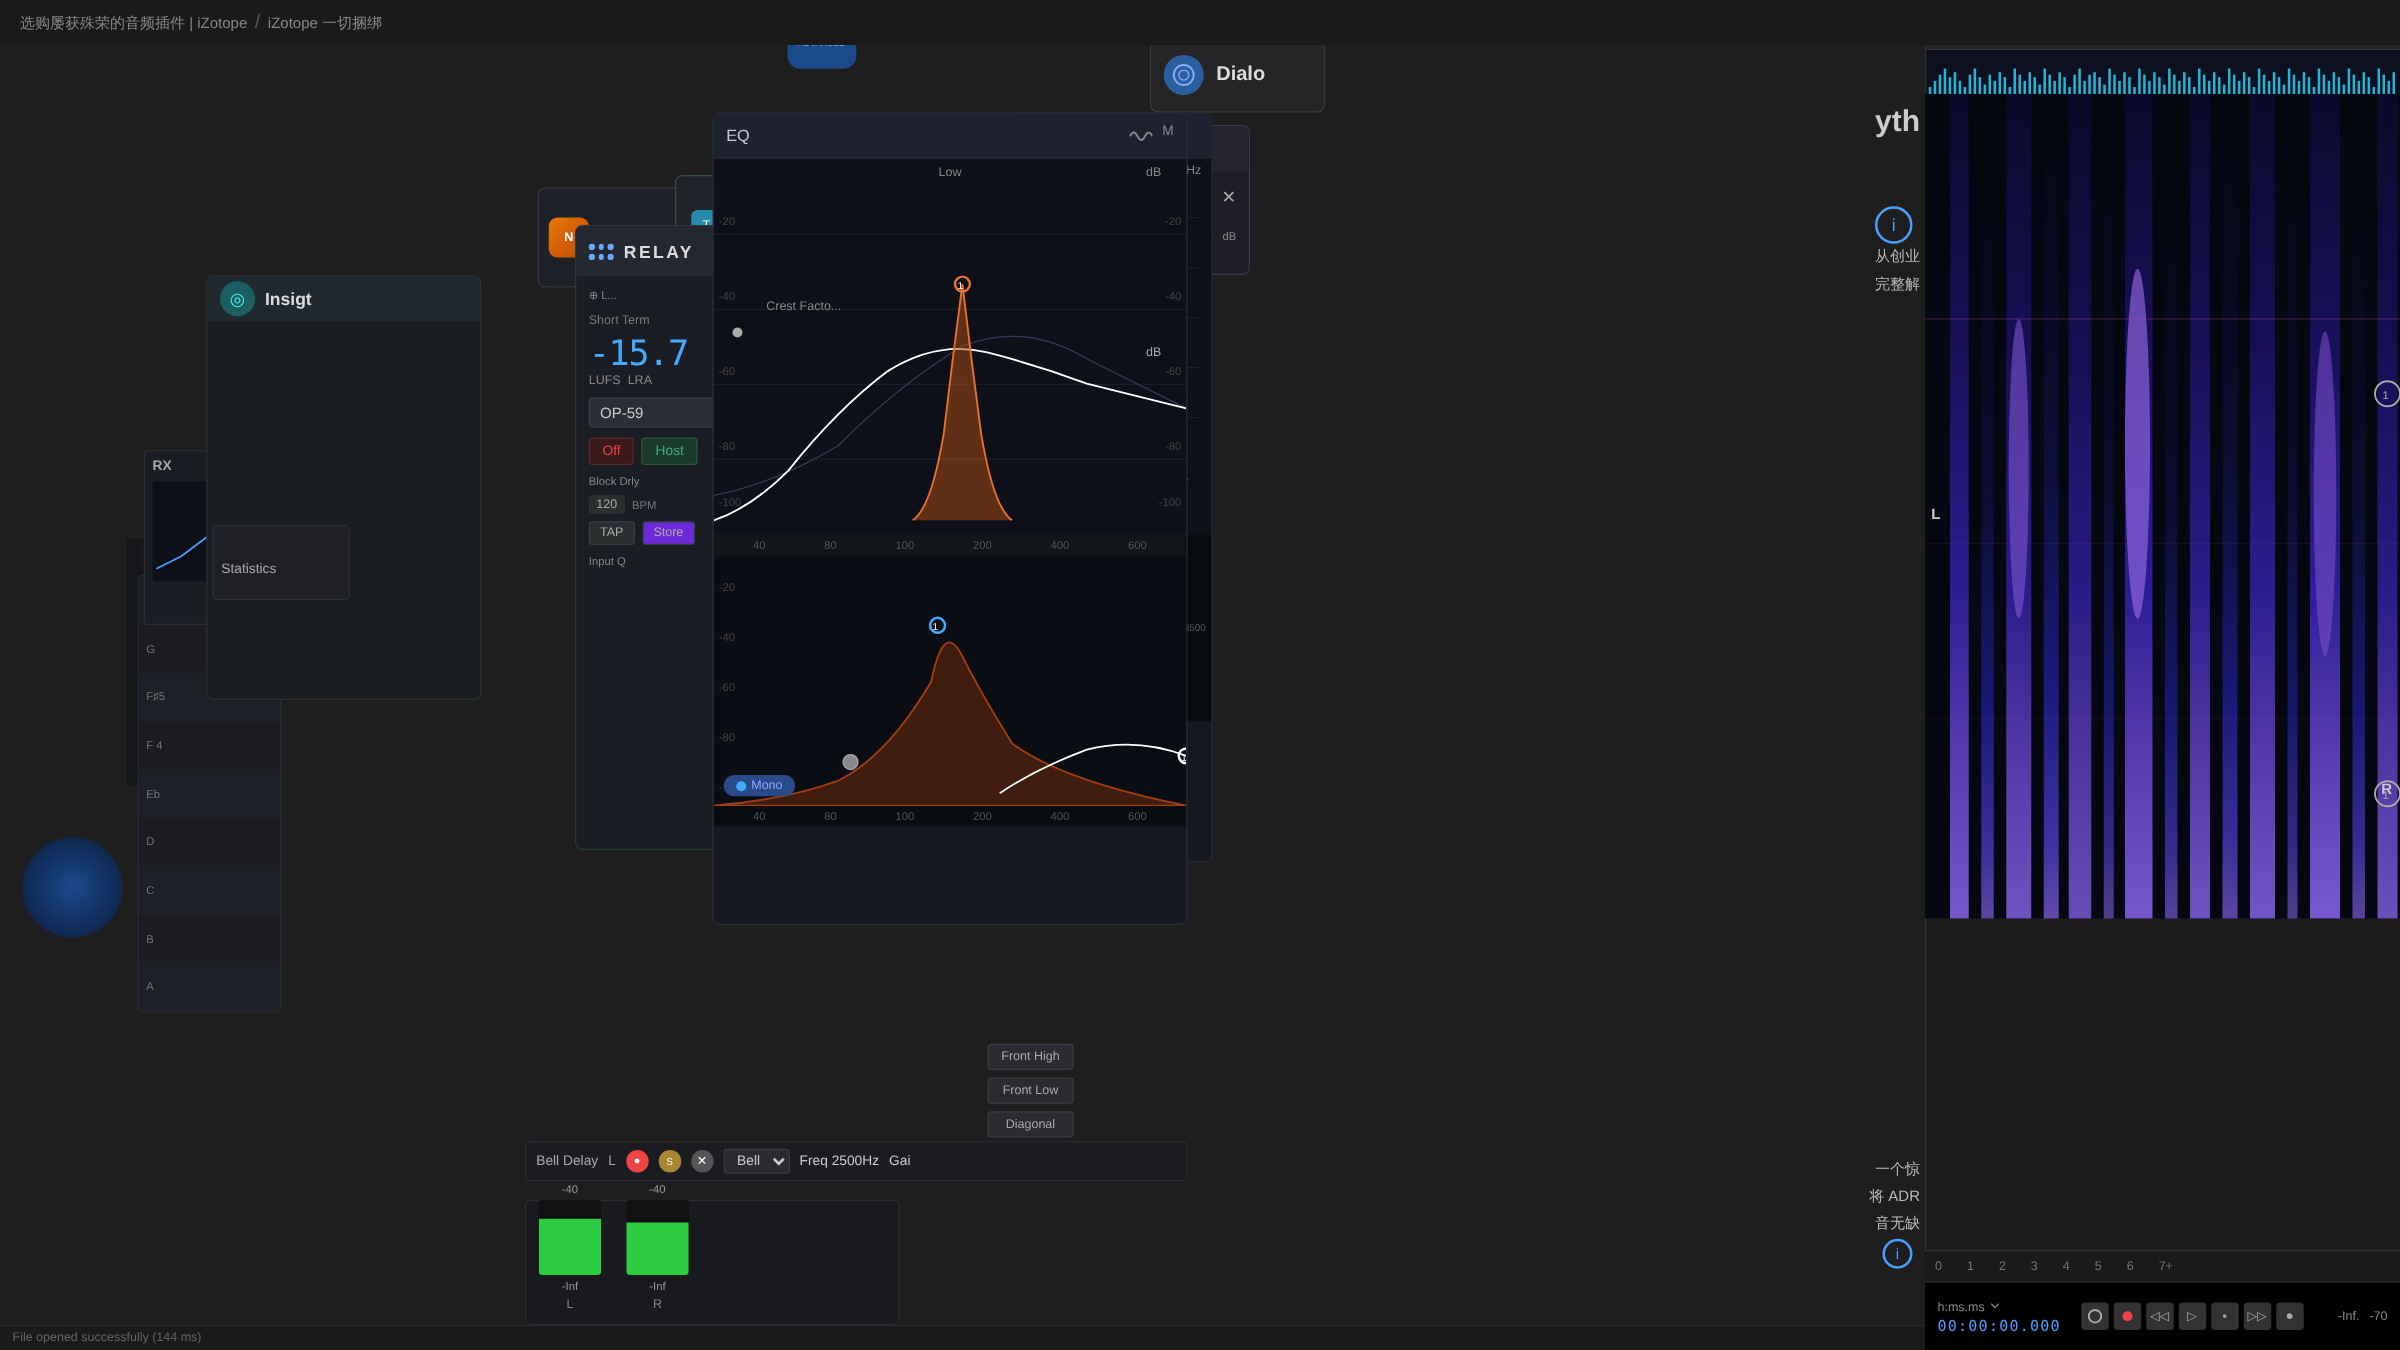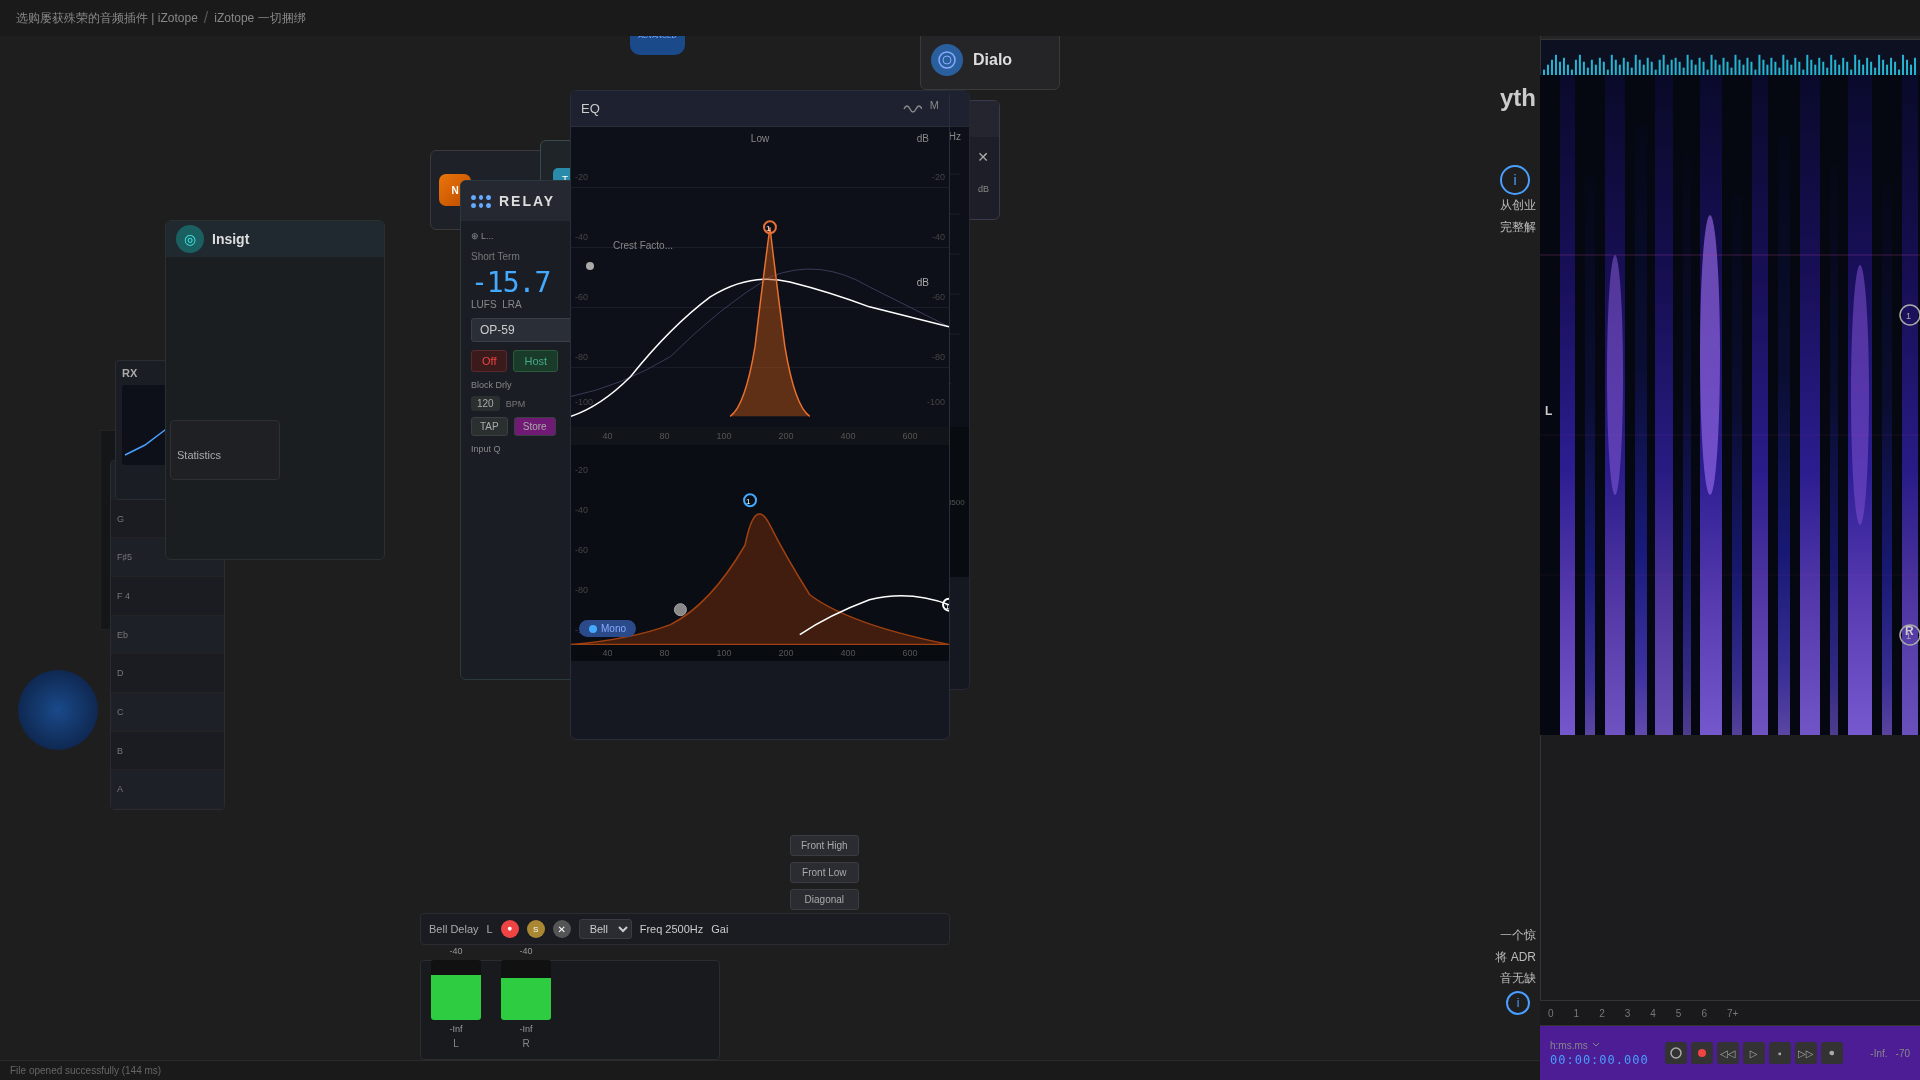--- a/index.html
+++ b/index.html
@@ -156,21 +156,21 @@
       font-size: 10px;
     }
 
     
     .transport-bar {
       position: absolute;
       bottom: 0;
       right: 0;
       width: 380px;
       height: 55px;
-      background: #4c1d95;
+      background: #000000;
       border-top: 1px solid #333;
       display: flex;
       align-items: center;
       padding: 0 10px;
       gap: 8px;
     }
 
     .transport-time {
       color: #4a9eff;
       font-size: 12px;
@@ -1063,21 +1063,21 @@
       <button class="relay-btn-off">Off</button>
       <button class="relay-btn-host">Host</button>
     </div>
     <div style="margin-top:8px; color:#888; font-size:9px;">Block Drly</div>
     <div style="margin-top:6px; display:flex; gap:6px; align-items:center;">
       <div style="background:#2a3030; border-radius:3px; padding:2px 6px; color:#aaa; font-size:10px;">120</div>
       <div style="color:#777; font-size:9px;">BPM</div>
     </div>
     <div style="margin-top:6px; display:flex; gap:6px;">
       <button style="background:#2a3030; border:1px solid #3a4040; border-radius:3px; padding:3px 8px; color:#aaa; font-size:10px;">TAP</button>
-      <button style="background:#701a75; border:1px solid #3a4040; border-radius:3px; padding:3px 8px; color:#aaa; font-size:10px;">Store</button>
+      <button style="background:#6d28d9; border:1px solid #3a4040; border-radius:3px; padding:3px 8px; color:#aaa; font-size:10px;">Store</button>
     </div>
     <div style="margin-top:8px; color:#888; font-size:9px;">Input Q</div>
   </div>
 </div>
 
 <div class="neutron-eq-panel">
   <div class="eq-header">
     <span class="eq-title">EQ</span>
     <div style="flex:1; display:flex; justify-content:flex-end; gap:8px;">
 

